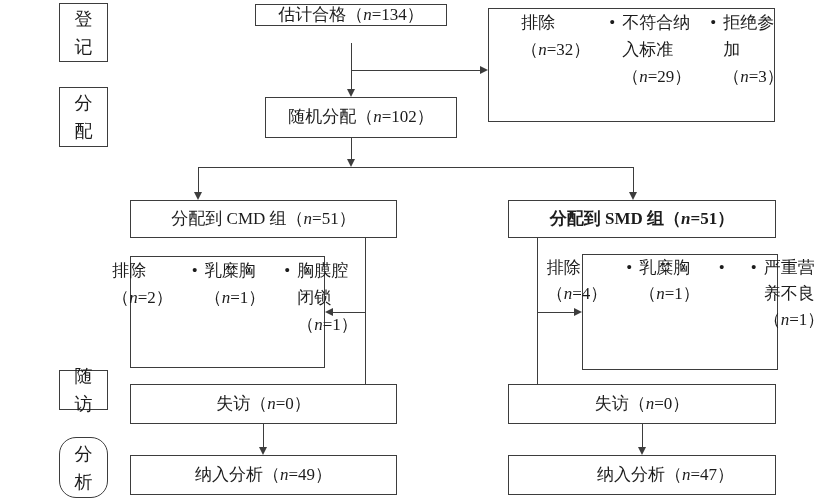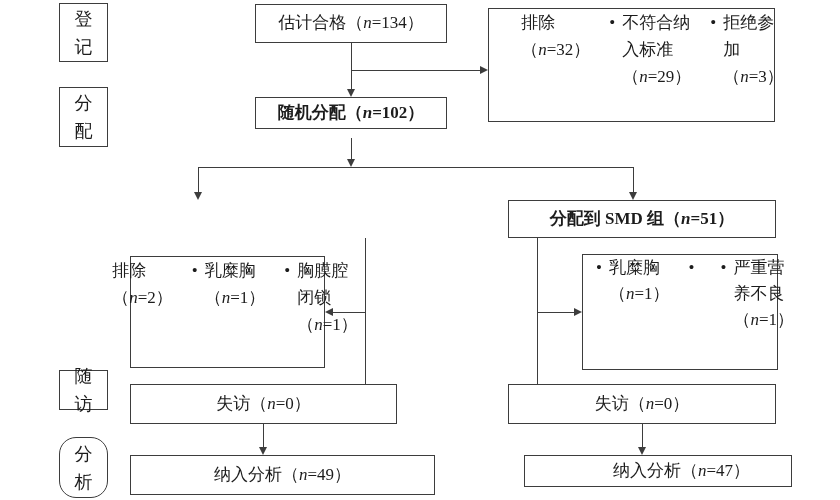--- a/index.html
+++ b/index.html
@@ -70,58 +70,62 @@
   <div class="stage" style="top:87px;height:60px;">
     <span class="vtext">分配</span>
   </div>
   <div class="stage" style="top:370px;height:40px;">
     <span class="vtext">随访</span>
   </div>
   <div class="stage" style="top:437px;height:61px;border-radius:17px;">
     <span class="vtext">分析</span>
   </div>
 
-  <div class="box center" style="left:255px;top:4px;width:192px;height:39px;">
+  <div class="box center" style="left:255px;top:4px;width:192px;height:22px;">
     <span>估计合格（<i class="n">n</i>=134）</span>
   </div>
 
   <div class="box listbox" style="left:488px;top:8px;width:287px;height:114px;padding-left:42px;">
     <div>排除（<i class="n">n</i>=32）</div>
     <div class="li">
       <span class="dot"></span>
       <span>不符合纳入标准（<i class="n">n</i>=29）</span>
     </div>
     <div class="li">
       <span class="dot"></span>
       <span>拒绝参加（<i class="n">n</i>=3）</span>
     </div>
   </div>
 
-  <div class="box center" style="left:255px;top:97px;width:192px;height:32px;font-weight:bold;">
+  <div class="box center" style="left:265px;top:97px;width:192px;height:41px;">
     <span>随机分配（<i class="n">n</i>=102）</span>
   </div>
 
+  <div class="box center" style="left:130px;top:200px;width:267px;height:38px;">
+    <span>分配到 CMD 组（<i class="n">n</i>=51）</span>
+  </div>
 
   <div class="box center" style="left:508px;top:200px;width:268px;height:38px;font-weight:bold;">
     <span>分配到 SMD 组（<i class="n">n</i>=51）</span>
   </div>
 
   <div class="box listbox" style="left:130px;top:256px;width:195px;height:112px;padding-left:15px;">
     <div>排除（<i class="n">n</i>=2）</div>
     <div class="li">
       <span class="dot"></span>
       <span>乳糜胸（<i class="n">n</i>=1）</span>
     </div>
     <div class="li">
       <span class="dot"></span>
       <span>胸膜腔闭锁（<i class="n">n</i>=1）</span>
     </div>
   </div>
 
   <div class="box listbox" style="left:582px;top:254px;width:196px;height:116px;padding-left:11px;line-height:26px;">
+    <div>排除（<i class="n">n</i>=4）</div>
     <div class="li">
       <span class="dot"></span>
       <span>乳糜胸（<i class="n">n</i>=1）</span>
     </div>
     <div class="li">
       <span class="dot"></span>
     </div>
     <div class="li">
       <span class="dot"></span>
       <span>严重营养不良（<i class="n">n</i>=1）</span>
@@ -129,25 +133,25 @@
   </div>
 
   <div class="box center" style="left:130px;top:384px;width:267px;height:40px;">
     <span>失访（<i class="n">n</i>=0）</span>
   </div>
 
   <div class="box center" style="left:508px;top:384px;width:268px;height:40px;">
     <span>失访（<i class="n">n</i>=0）</span>
   </div>
 
-  <div class="box center" style="left:130px;top:455px;width:305px;height:40px;">
+  <div class="box center" style="left:130px;top:455px;width:267px;height:40px;">
     <span>纳入分析（<i class="n">n</i>=49）</span>
   </div>
 
-  <div class="box center" style="left:524px;top:455px;width:268px;height:32px;padding-left:47px;">
+  <div class="box center" style="left:508px;top:455px;width:268px;height:40px;padding-left:47px;">
     <span>纳入分析（<i class="n">n</i>=47）</span>
   </div>
 
   <div class="line vline" style="left:351px;top:43px;height:47px;"></div>
   <div class="arr arr-down" style="left:347px;top:89px;"></div>
 
   <div class="line hline" style="left:351px;top:70px;width:129px;"></div>
   <div class="arr arr-right" style="left:480px;top:66px;"></div>
 
   <div class="line vline" style="left:351px;top:138px;height:22px;"></div>

